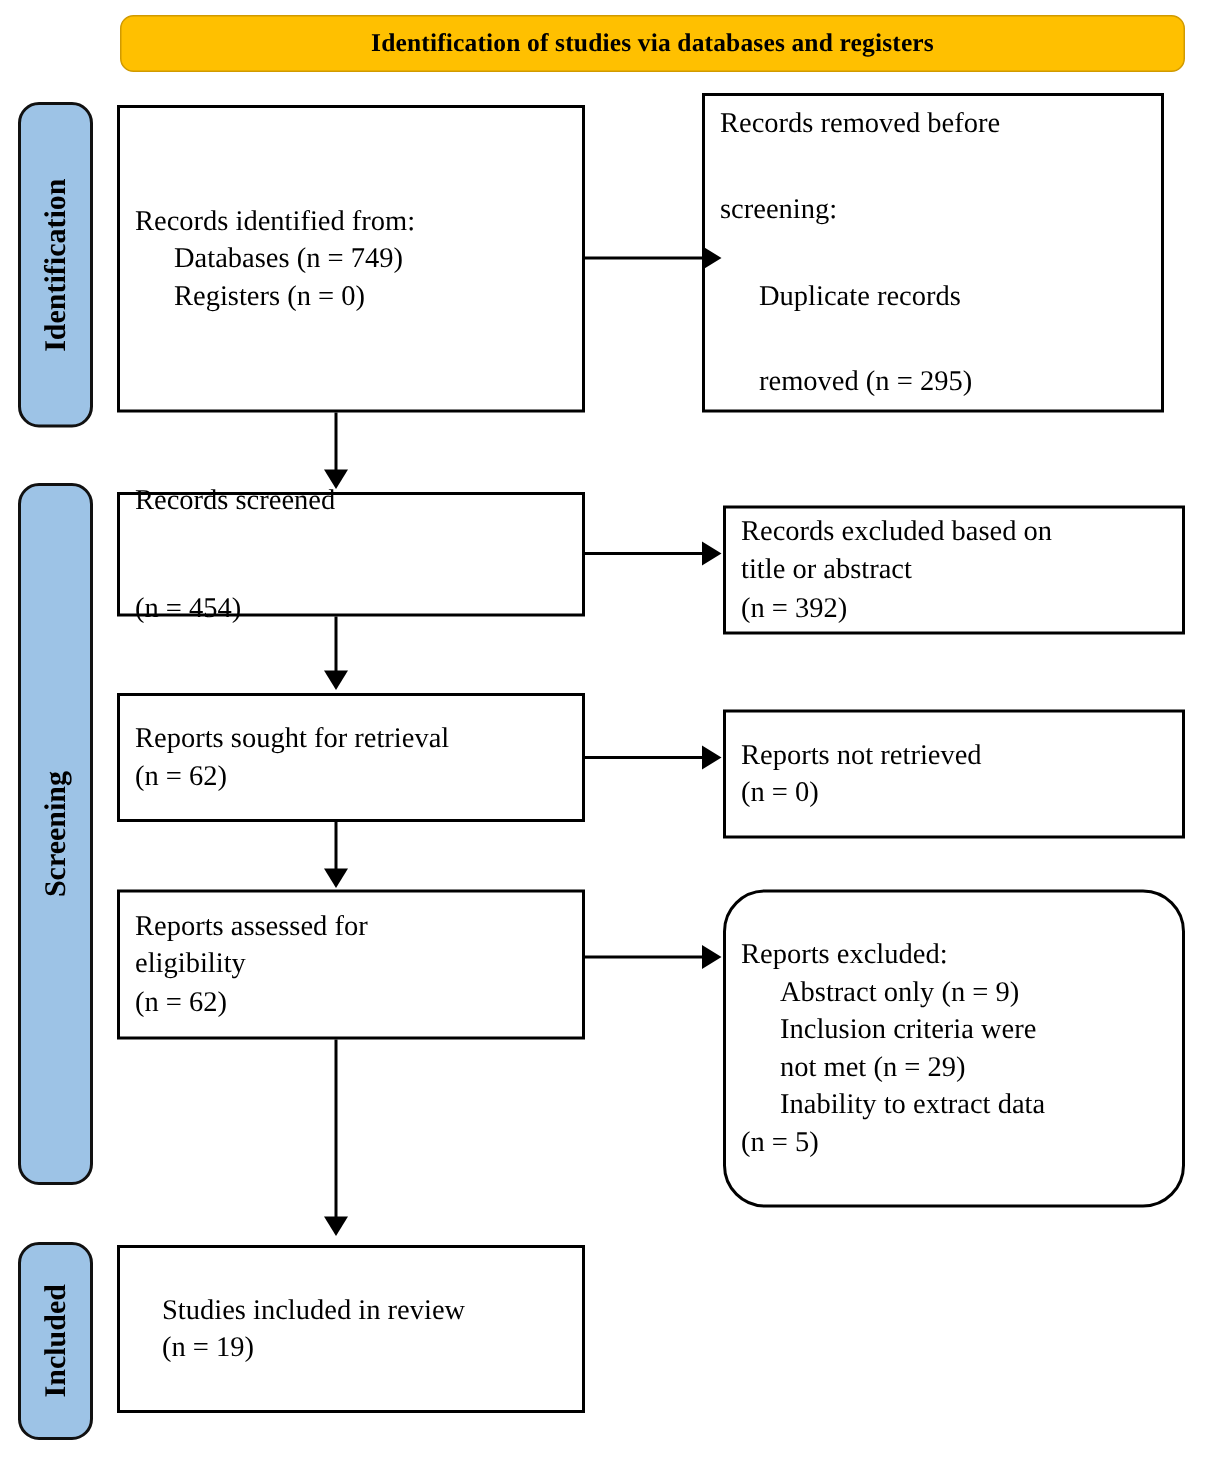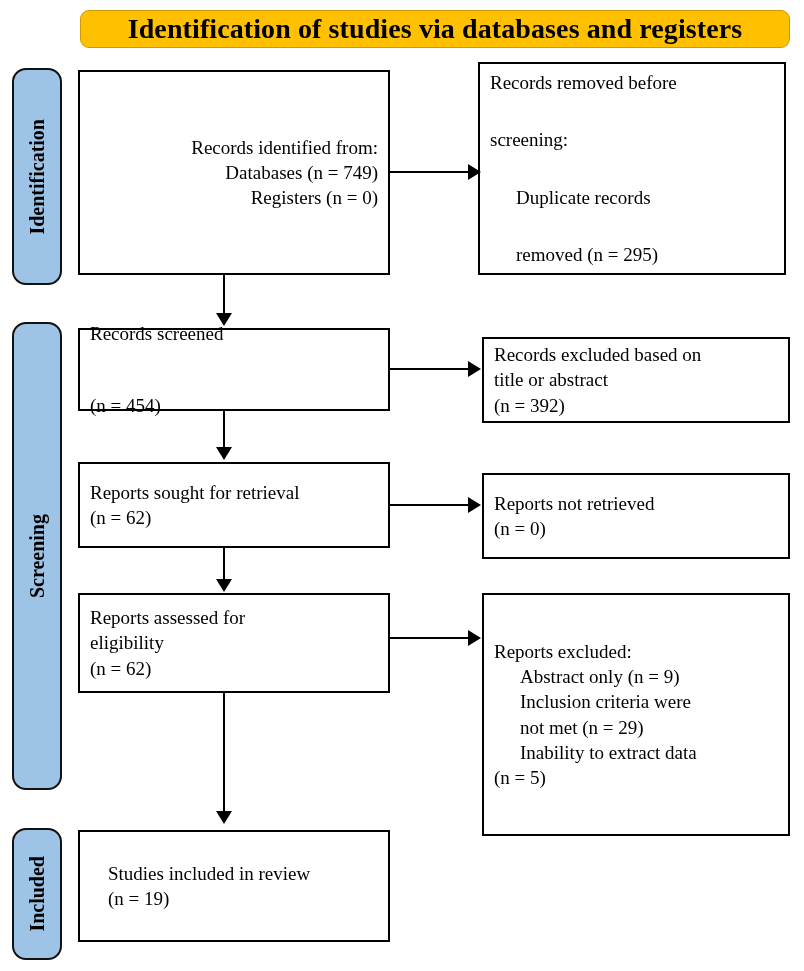--- a/index.html
+++ b/index.html
@@ -31,21 +31,21 @@
     border: 1px solid #d19a00;
     border-radius: 9px;
     display: flex;
     align-items: center;
     justify-content: center;
     box-sizing: border-box;
   }
   .banner-text {
     font-family: "Liberation Serif", "DejaVu Serif", serif;
     font-weight: bold;
-    font-size: 28px;
+    font-size: 17px;
     letter-spacing: 0.1px;
     color: #000;
     white-space: nowrap;
     text-align: center;
   }
 
   
   .stage {
     position: absolute;
     left: 12px;
@@ -86,31 +86,31 @@
   .box .line {
     font-family: "Liberation Serif", "DejaVu Serif", serif;
     font-size: 19px;
     line-height: 1.32;
     color: #000;
     white-space: nowrap;
   }
   .box .line.indent { padding-left: 26px; }
 
   
-  #box-identified    { left: 78px; top: 70px;  width: 312px; height: 205px; text-align: right; }
+  #box-identified    { left: 78px; top: 70px;  width: 312px; height: 205px; }
   #box-screened      { left: 78px; top: 328px; width: 312px; height: 83px; gap: 47px;  }
   #box-sought        { left: 78px; top: 462px; width: 312px; height: 86px;  }
   #box-assessed      { left: 78px; top: 593px; width: 312px; height: 100px; }
   #box-included      { left: 78px; top: 830px; width: 312px; height: 112px; padding-left: 28px; }
 
   
-  #box-removed       { left: 478px; top: 62px;  width: 308px; height: 213px; gap: 32px; }
+  #box-removed       { left: 468px; top: 62px;  width: 308px; height: 213px; gap: 32px; }
   #box-excl-title    { left: 482px; top: 326px; width: 308px; height: 86px; margin-top: 11px;  }
   #box-not-retrieved { left: 482px; top: 462px; width: 308px; height: 86px; margin-top: 11px;  }
-  #box-excl-reports  { left: 482px; top: 593px; width: 308px; height: 243px; }
+  #box-excl-reports  { left: 482px; top: 593px; width: 308px; height: 212px; border-radius: 28px; }
 
   
   .conn { position: absolute; }
   .v-line {
     width: 2px;
     background: #000;
   }
   .h-line {
     height: 2px;
     background: #000;

